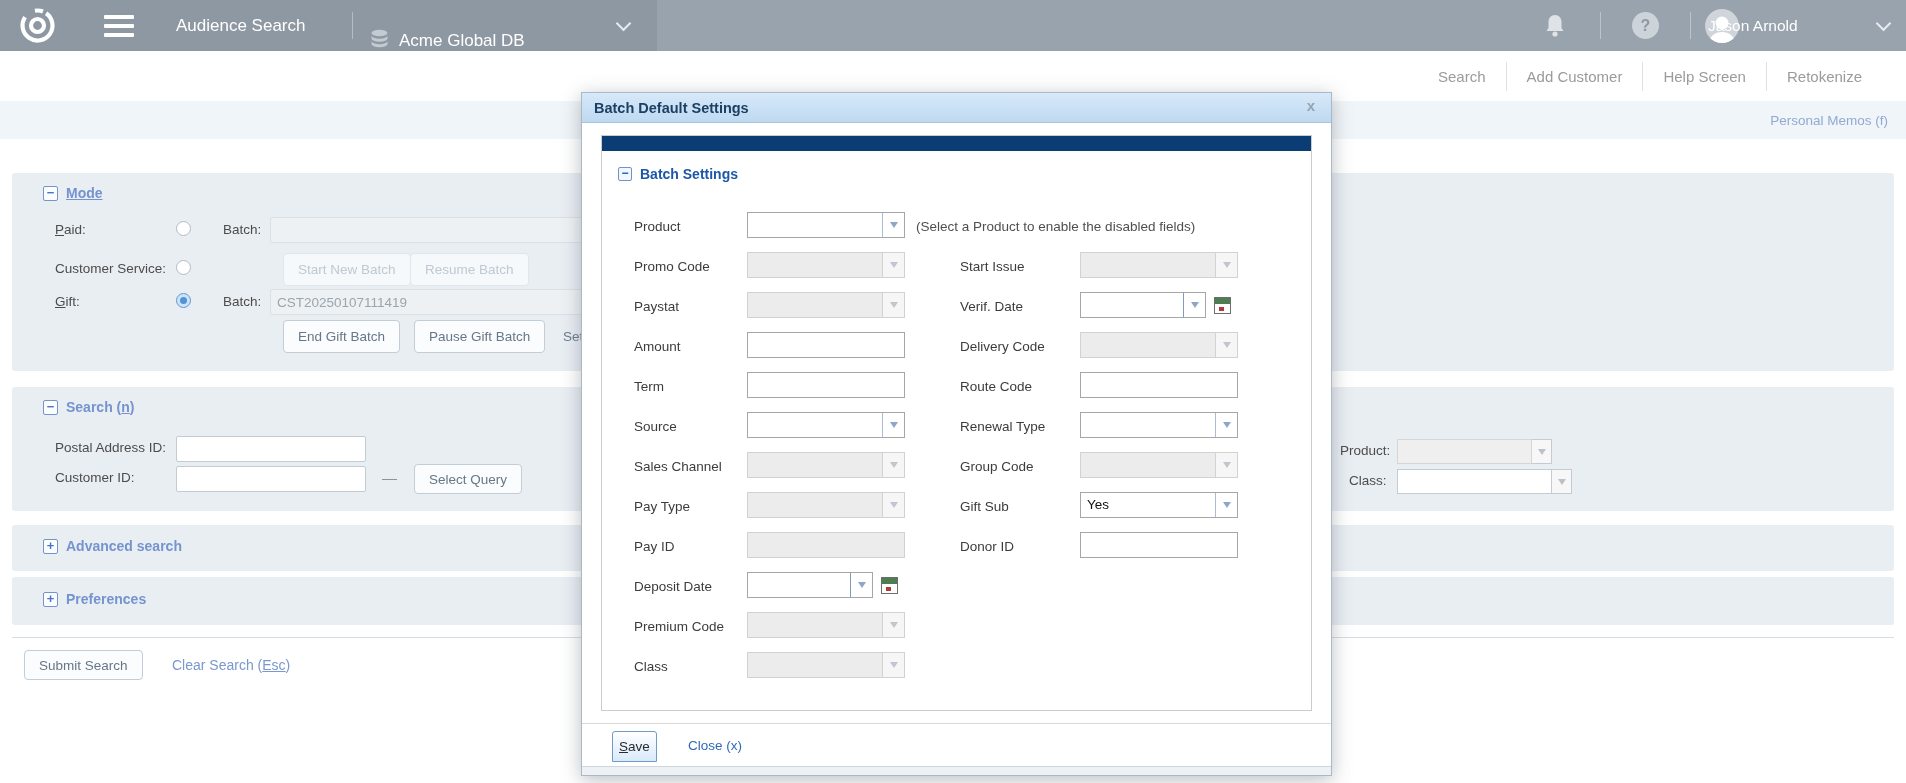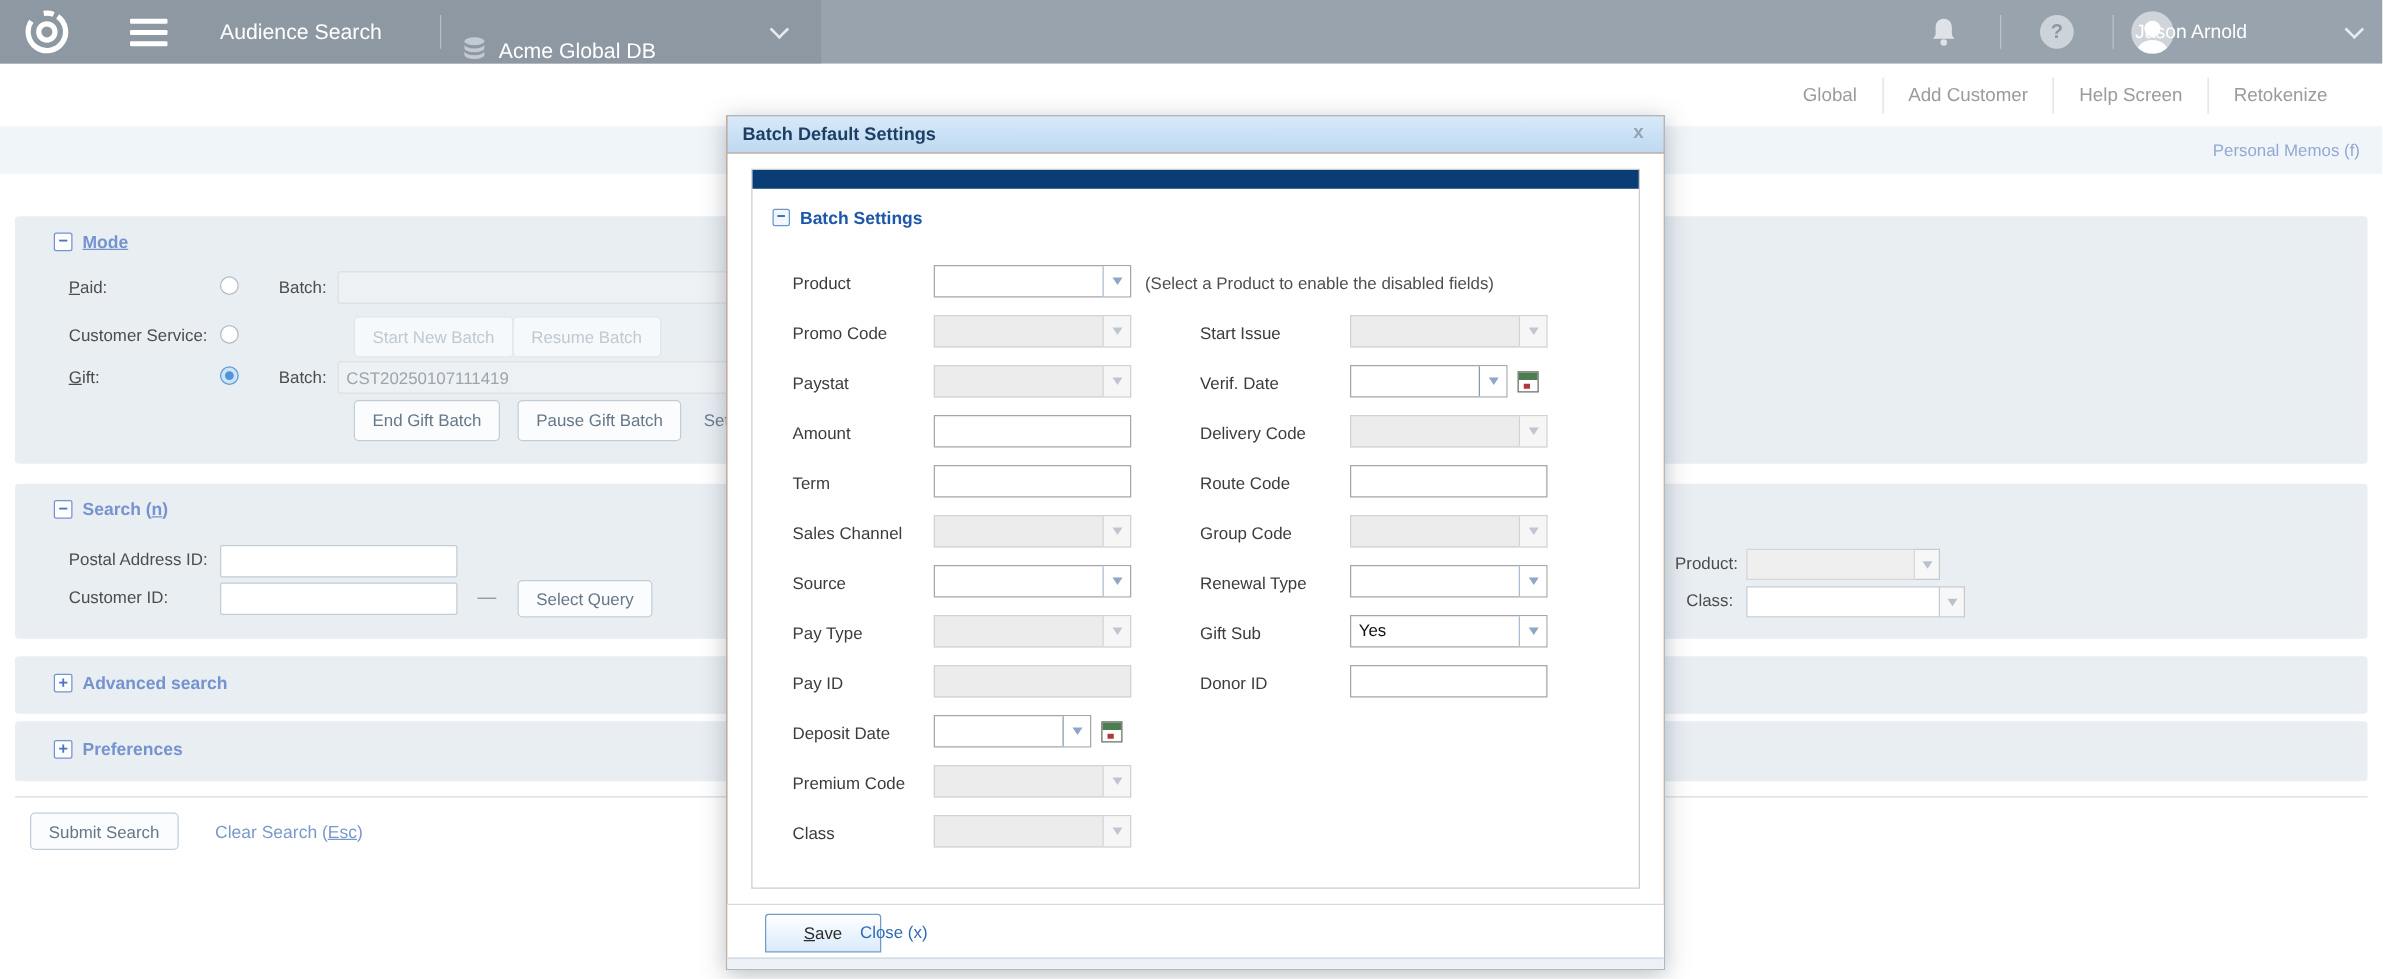--- a/index.html
+++ b/index.html
@@ -104,21 +104,21 @@
   .m-combo.disabled .btn2 { background:#f6f6f6; border-left-color:#d2d2d2; }
   .m-combo.disabled .btn2 .arrow-down { border-top-color:#bfc6cd; }
   .m-combo.datec { width:126px; }
   .m-combo.datec .btn2 { border-left-color:#7f9db9; }
   .cal-icon { width:17px; height:17px; margin-left:8px; border:1px solid #6a6f6a; background:#ffffff; position:relative; cursor:pointer; }
   .cal-icon::before { content:""; position:absolute; left:0; top:0; right:0; height:6px; background:#4e7d52; }
   .cal-icon::after { content:""; position:absolute; left:4px; top:9px; width:5px; height:4px; background:#b03a3a; }
 
   .modal-footer { position:absolute; left:0; right:0; bottom:0; height:52px; border-top:1px solid #d9d9d9; background:#ffffff; }
   .modal-footer::after { content:""; position:absolute; left:0; right:0; bottom:0; height:8px; background:#edf1f5; border-top:1px solid #ccd6de; }
-  .save-btn { position:absolute; left:30px; top:7px; height:31px; padding:0 30px; background:linear-gradient(#ffffff,#d9eafc); border:1px solid #6f9bc6; border-radius:3px 3px 0 0; font-family:inherit; font-size:13.5px; color:#2b2b2b; cursor:pointer; z-index:2; }
+  .save-btn { position:absolute; left:30px; top:7px; height:31px; padding:0 6px; background:linear-gradient(#ffffff,#d9eafc); border:1px solid #6f9bc6; border-radius:3px 3px 0 0; font-family:inherit; font-size:13.5px; color:#2b2b2b; cursor:pointer; z-index:2; }
   .close-link { position:absolute; left:106px; top:14px; color:#2f6bb5; font-size:13.5px; cursor:pointer; z-index:2; }
 
   svg { display:block; }
 </style>
 </head>
 <body>
 
 <div class="screen">
 
   <header class="navbar">
@@ -168,21 +168,21 @@
         <path d="M4 30 a13 11 0 0 1 26 0 z" fill="#ffffff"></path>
       </svg>
     </div>
     <div class="nav-item user-name">Jason Arnold</div>
     <div class="nav-item user-chev">
         <div class="chev"></div>
       </div>
   </header>
 
   <nav class="quicklinks" id="quicklinks">
-      <span class="quicklink">Global</span>
+      <span class="quicklink">Search</span>
       <span class="quicklink">Add Customer</span>
       <span class="quicklink">Help Screen</span>
       <span class="quicklink">Retokenize</span>
     </nav>
 
   <div class="memos-strip">
     <span class="memos-link">Personal Memos (f)</span>
   </div>
 
   <section class="panel panel-mode">
@@ -343,52 +343,52 @@
               <span class="m-label">Term</span>
               <div class="m-ctrl">
                 <input class="m-input" style="">
               </div>
               <span class="m-label right">Route Code</span>
               <div class="m-ctrl right">
                 <input class="m-input" style="">
               </div>
             </div>
             <div class="m-row">
+              <span class="m-label">Source</span>
+              <div class="m-ctrl">
+                <div class="m-combo">
+                  <div class="val"></div>
+                  <div class="btn2">
+                    <span class="arrow-down"></span>
+                  </div>
+                </div>
+              </div>
+              <span class="m-label right">Renewal Type</span>
+              <div class="m-ctrl right">
+                <div class="m-combo">
+                  <div class="val"></div>
+                  <div class="btn2">
+                    <span class="arrow-down"></span>
+                  </div>
+                </div>
+              </div>
+            </div>
+            <div class="m-row">
               <span class="m-label">Sales Channel</span>
               <div class="m-ctrl">
                 <div class="m-combo disabled">
                   <div class="val"></div>
                   <div class="btn2">
                     <span class="arrow-down"></span>
                   </div>
                 </div>
               </div>
               <span class="m-label right">Group Code</span>
               <div class="m-ctrl right">
                 <div class="m-combo disabled">
-                  <div class="val"></div>
-                  <div class="btn2">
-                    <span class="arrow-down"></span>
-                  </div>
-                </div>
-              </div>
-            </div>
-            <div class="m-row">
-              <span class="m-label">Source</span>
-              <div class="m-ctrl">
-                <div class="m-combo">
-                  <div class="val"></div>
-                  <div class="btn2">
-                    <span class="arrow-down"></span>
-                  </div>
-                </div>
-              </div>
-              <span class="m-label right">Renewal Type</span>
-              <div class="m-ctrl right">
-                <div class="m-combo">
                   <div class="val"></div>
                   <div class="btn2">
                     <span class="arrow-down"></span>
                   </div>
                 </div>
               </div>
             </div>
             <div class="m-row">
               <span class="m-label">Pay Type</span>
               <div class="m-ctrl">

